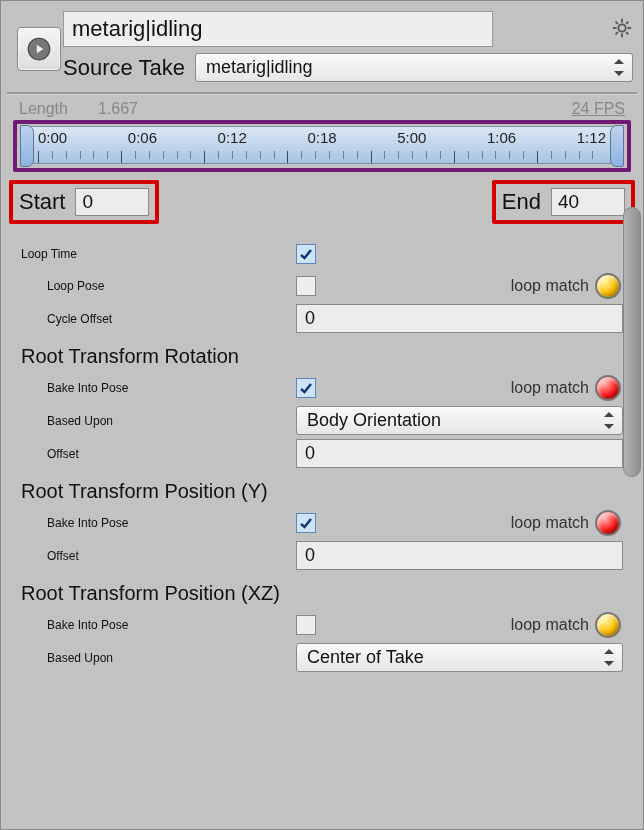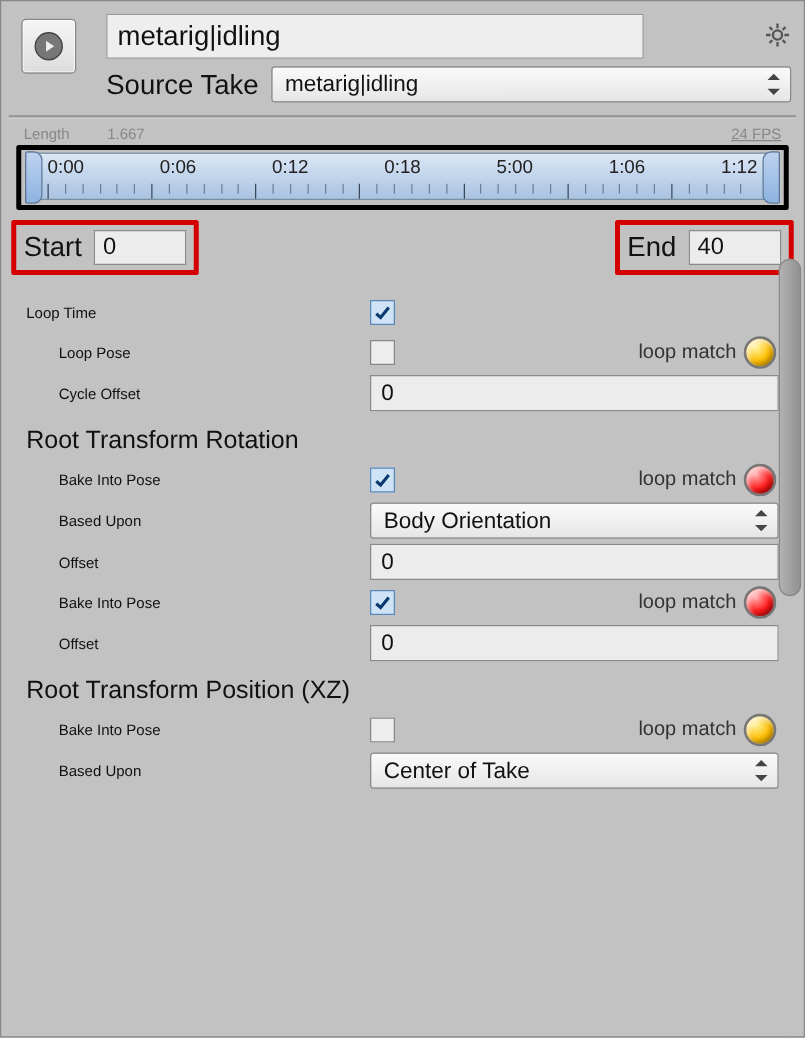--- a/index.html
+++ b/index.html
@@ -1,33 +1,33 @@
 <!DOCTYPE html>
 <html><head>
 <meta charset="utf-8">
 <style>
 * { box-sizing: border-box; margin: 0; padding: 0; font-family: Arial, Helvetica, sans-serif; }
 body { background: #c2c2c2; width: 644px; height: 830px; overflow: hidden; position: relative; border: 1px solid #888; }
 .panel { padding: 4px 6px 0 6px; }
-.header-row { display: flex; align-items: flex-start; gap: 24px; padding: 6px 4px 6px 10px; }
+.header-row { display: flex; align-items: center; gap: 2px; padding: 6px 4px 6px 10px; }
 .play-btn { width: 44px; height: 44px; background: linear-gradient(#f5f5f5,#ddd); border: 1px solid #888; border-radius: 4px; display: flex; align-items: center; justify-content: center; margin-top: 4px; box-shadow: inset 0 0 0 1px rgba(255,255,255,.6); }
 .play-btn svg { width: 26px; height: 26px; }
 .header-main { flex: 1; display: flex; flex-direction: column; gap: 6px; }
 .name-row { display: flex; align-items: center; gap: 6px; }
 .name-input { flex: 1; background: #eee; border: 1px solid #999; padding: 4px 8px; font-size: 22px; color: #111; max-width: 430px; }
 .gear { width: 22px; margin-left: auto; margin-right: 0; margin-top: 2px; }
 .src-row { display: flex; align-items: center; gap: 10px; }
 .src-label { font-size: 22px; color: #111; white-space: nowrap; }
 .dropdown { flex: 1; background: linear-gradient(#fafafa,#e6e6e6); border: 1px solid #8a8a8a; border-radius: 3px; padding: 3px 22px 3px 10px; font-size: 18px; color: #111; position: relative; text-align: left; min-height: 26px; }
 .dropdown::after { content: ""; position: absolute; right: 8px; top: 5px; width: 0; height: 0; border-left: 5px solid transparent; border-right: 5px solid transparent; border-bottom: 5px solid #444; }
 .dropdown::before { content: ""; position: absolute; right: 8px; bottom: 5px; width: 0; height: 0; border-left: 5px solid transparent; border-right: 5px solid transparent; border-top: 5px solid #444; }
 .divider { height: 2px; background: #999; margin: 4px 0 2px; box-shadow: 0 1px 0 #d5d5d5; }
-.length-row { display: flex; padding: 4px 12px 2px; font-size: 12px; color: #888; }
+.length-row { display: flex; padding: 4px 12px 2px; font-size: 16px; color: #888; }
 .length-row .r { margin-left: auto; text-decoration: underline; }
-.redbox { border: 4px solid #000000; border-radius: 2px; margin: 0 6px 2px 6px; padding: 2px 4px 4px 4px; }
+.redbox { border: 4px solid #701a75; border-radius: 2px; margin: 0 6px 2px 6px; padding: 2px 4px 4px 4px; }
 .timeline { background: linear-gradient(#dbe6f5,#a8c3e2); border: 1px solid #7a8fa6; height: 38px; position: relative; font-size: 15px; color: #222; }
 .timeline .handle { position: absolute; top: -2px; width: 14px; height: 42px; background: linear-gradient(#bed2ee,#8db3e2); border: 1px solid #5b7698; }
 .timeline .handle.left { left: -2px; border-radius: 2px 7px 7px 2px; }
 .timeline .handle.right { right: -2px; border-radius: 7px 2px 2px 7px; }
 .timeline .labels { position: absolute; top: 2px; left: 16px; right: 16px; display: flex; justify-content: space-between; }
 .timeline .ticks { position: absolute; bottom: 0; left: 16px; right: 16px; height: 12px; display: flex; }
 .timeline .ticks span { flex: 1; border-left: 1px solid #6a829b; height: 8px; }
 .timeline .ticks span.maj { height: 12px; border-left: 1px solid #3a4a5c; }
 .startend-row { display: flex; padding: 6px 2px 4px; gap: 8px; }
 .small-fieldgroup { display: flex; align-items: center; gap: 10px; }
@@ -219,20 +219,21 @@
           <div class="dropdown" style="flex:1">Body Orientation</div>
         </div>
     </div>
     <div class="section-row">
       <span class="lbl indent">Offset</span>
       <div class="ctrl">
           <input class="textfield" value="0" style="">
         </div>
     </div>
 
+    <div class="section-head">Root Transform Position (Y)</div>
     <div class="section-row">
       <span class="lbl indent">Bake Into Pose</span>
       <div class="ctrl">
         <span class="checkbox checked">
             <svg viewBox="0 0 16 16">
               <polyline points="3,9 6.5,12 13,4" fill="none" stroke="#0b3a70" stroke-width="2.5"></polyline>
             </svg>
           </span>
         <div class="loopmatch">
           <span>loop match</span>

